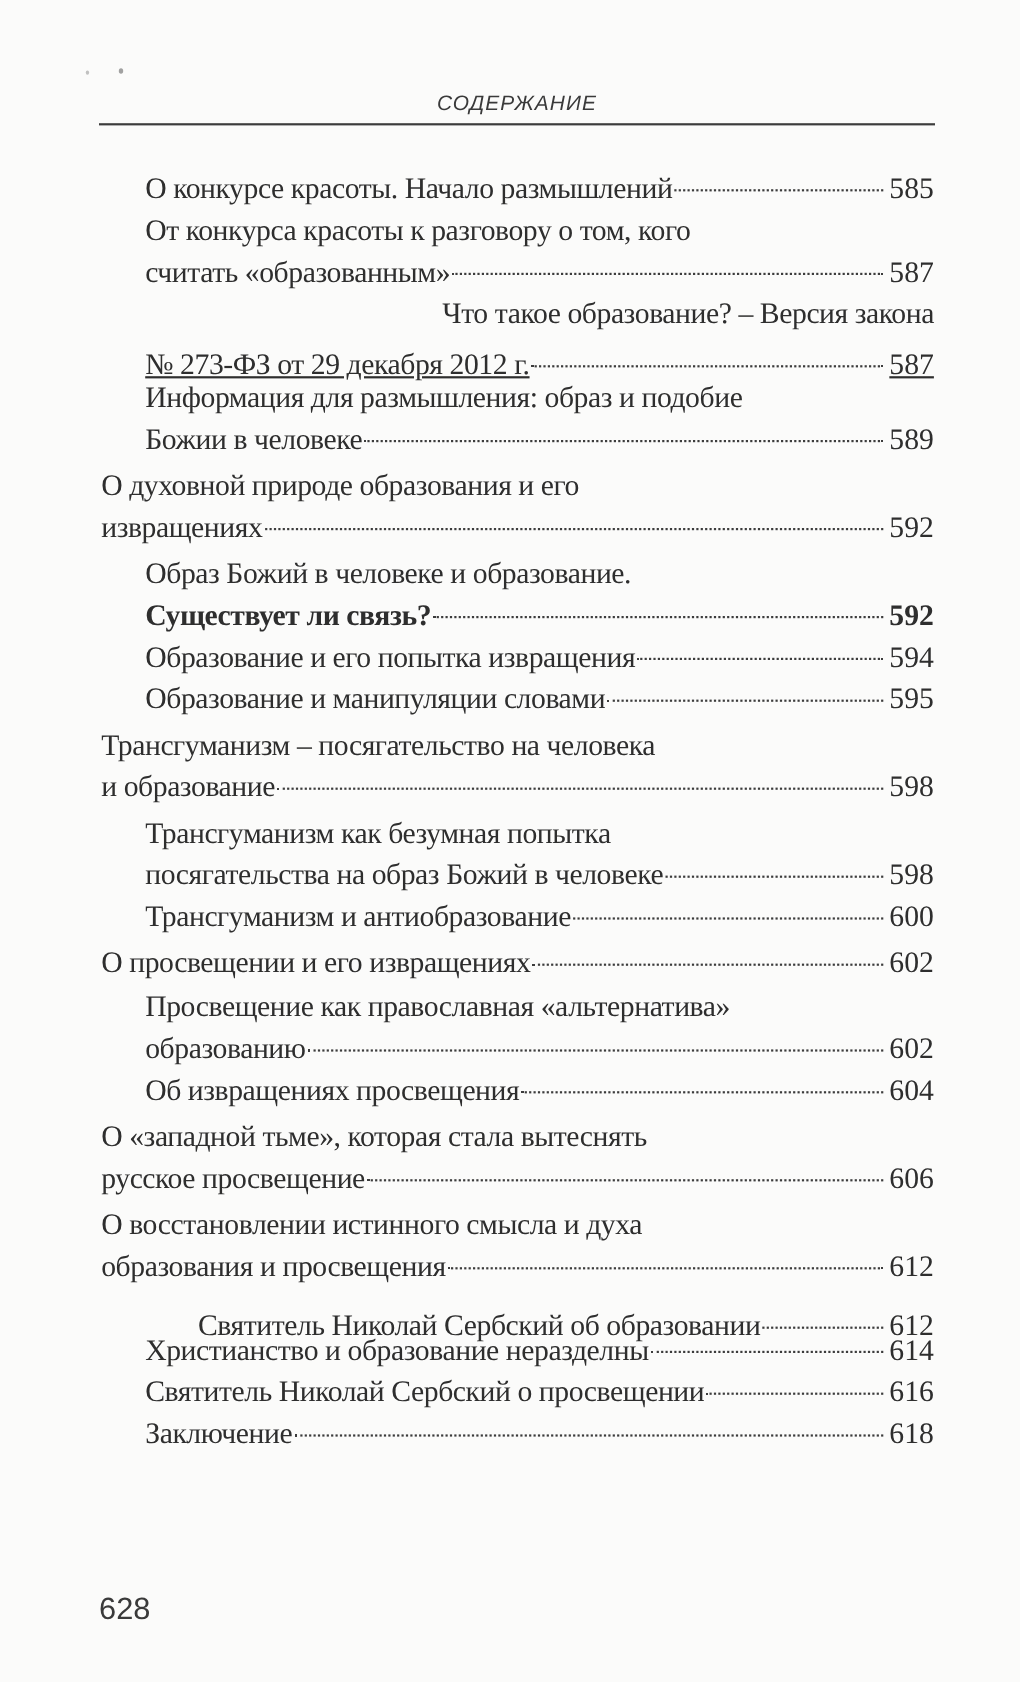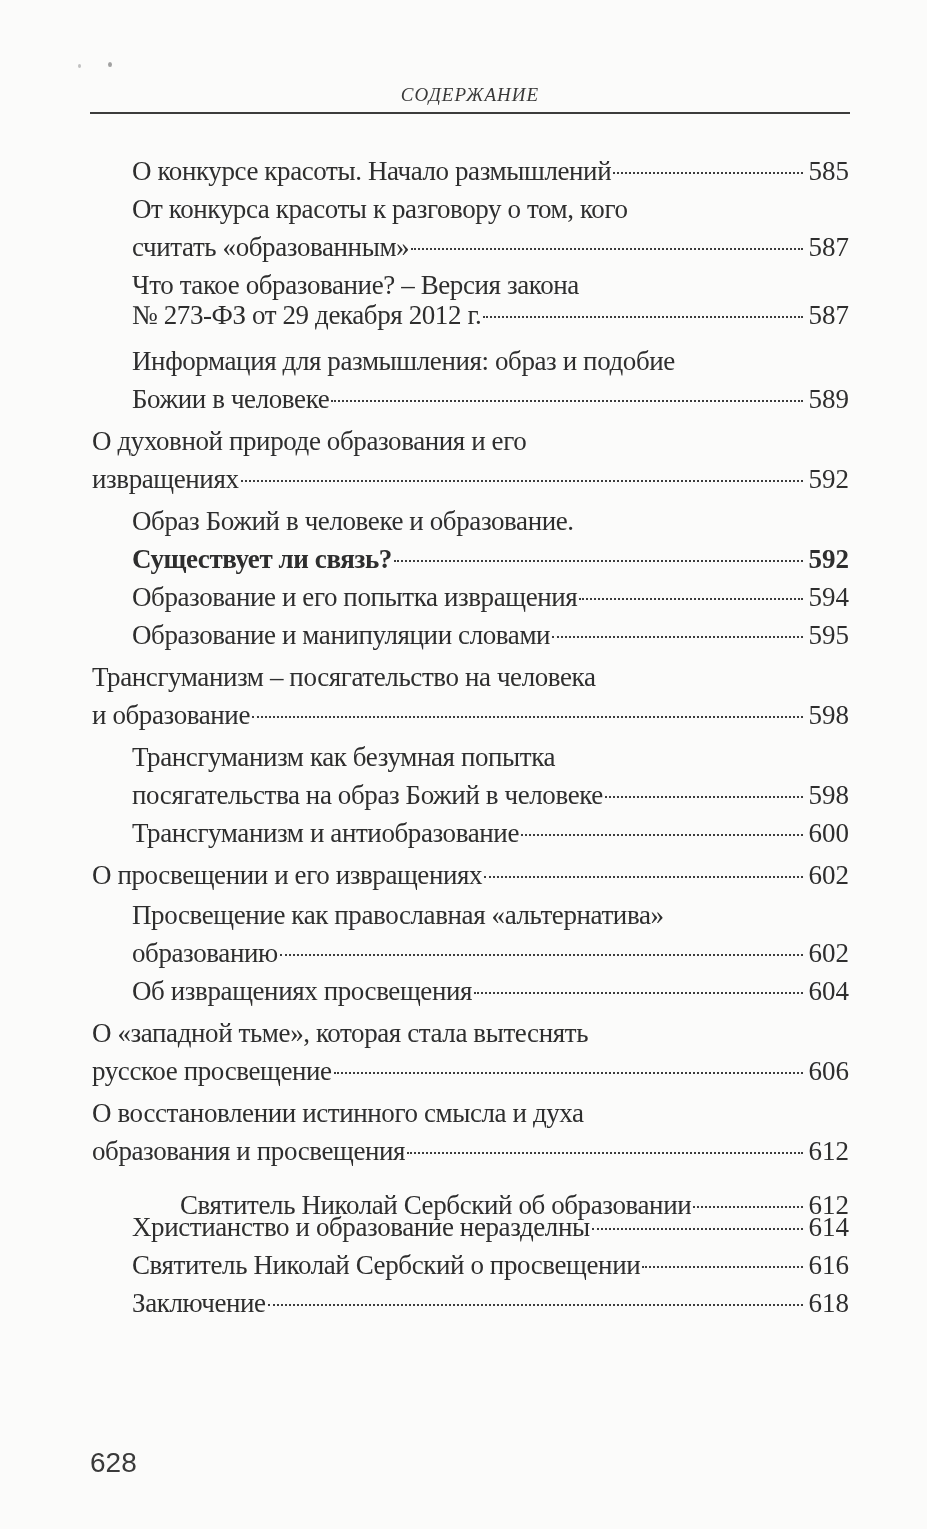--- a/index.html
+++ b/index.html
@@ -27,21 +27,21 @@
       background: #7a7a7a;
       border-radius: 50%;
       opacity: 0.7;
     }
     .running-head {
       position: absolute;
       left: 90px;
       width: 760px;
       top: 84px;
       text-align: center;
-      font-family: Liberation Serif, serif;
+      font-family: Liberation Sans, sans-serif;
       font-style: italic;
       font-size: 19px;
       letter-spacing: 1px;
       color: #3a3a3a;
     }
     .head-rule {
       position: absolute;
       left: 90px;
       width: 760px;
       top: 112px;
@@ -115,25 +115,25 @@
   <div class="toc-line l2 nofill" style="top:38px;">
     <span class="txt">От конкурса красоты к разговору о том, кого</span>
 
   </div>
   <div class="toc-line l2" style="top:76px;">
     <span class="txt">считать «образованным»</span>
     <span class="dots"></span>
     <span class="pg">587</span>
   </div>
 
-  <div class="toc-line l2 nofill" style="top:114px;">
+  <div class="toc-line l2 nofill" style="top:114px;justify-content:flex-end;">
     <span class="txt">Что такое образование? – Версия закона</span>
 
   </div>
-  <div class="toc-line l2" style="top:144px;">
+  <div class="toc-line l2" style="top:160px;text-decoration:underline;">
     <span class="txt">№ 273-ФЗ от 29 декабря 2012 г.</span>
     <span class="dots"></span>
     <span class="pg">587</span>
   </div>
 
   <div class="toc-line l2 nofill" style="top:190px;">
     <span class="txt">Информация для размышления: образ и подобие</span>
 
   </div>
   <div class="toc-line l2" style="top:228px;">

